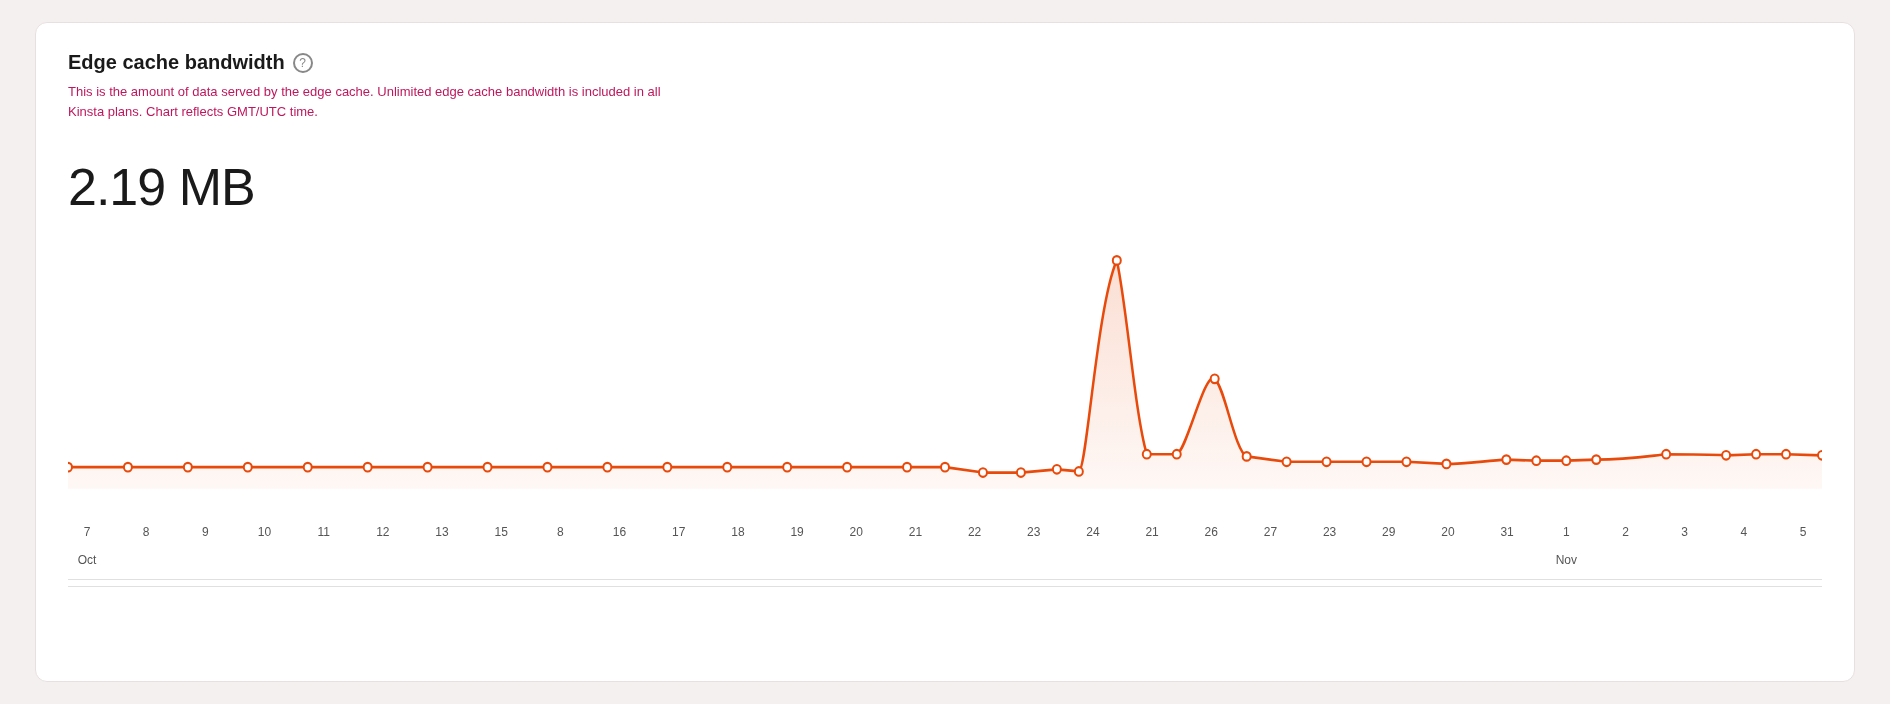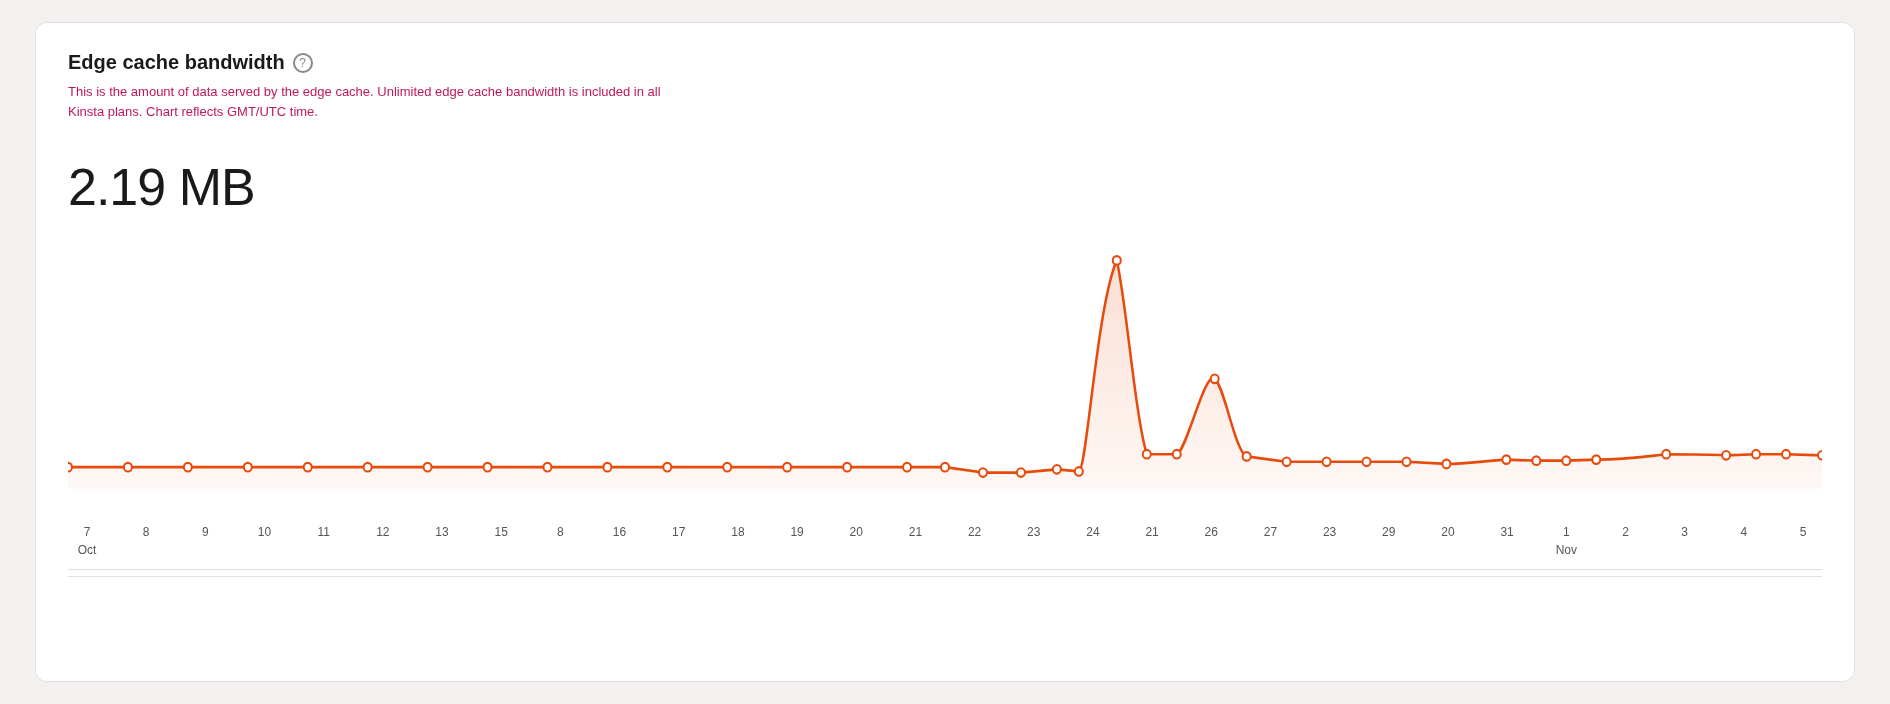--- a/index.html
+++ b/index.html
@@ -80,21 +80,21 @@
       align-items: center;
       min-width: 30px;
     }
     .x-label-day {
       font-size: 12px;
       color: #555;
     }
     .x-label-month {
       font-size: 12px;
       color: #555;
-      margin-top: 4px;
+      margin-top: 14px;
     }
     .divider-lines {
       margin-top: 12px;
     }
     .divider-line {
       height: 1px;
       background: #e0e0e0;
       margin-bottom: 6px;
     }
   </style>

